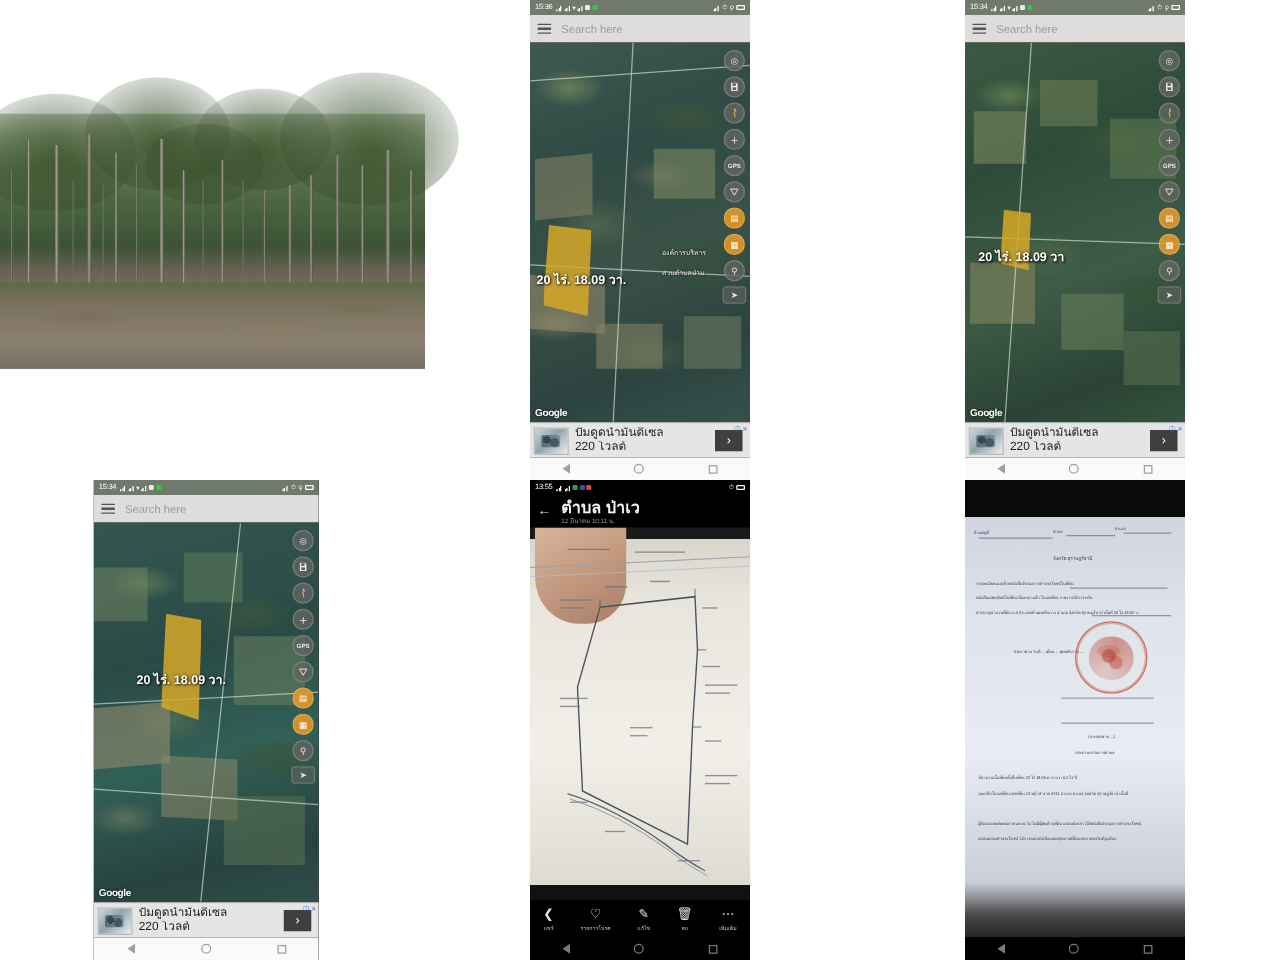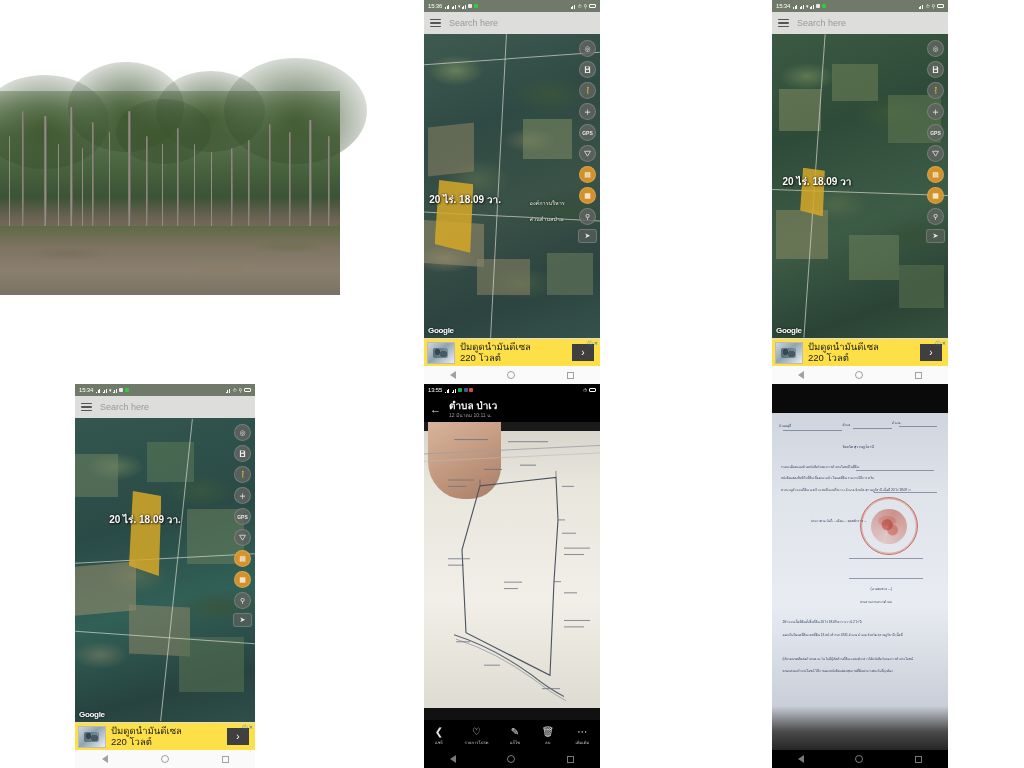--- a/index.html
+++ b/index.html
@@ -102,20 +102,21 @@
     opacity: .85;
     clip-path: polygon(12% 0%, 100% 6%, 92% 100%, 0% 88%);
   }
   .area-label {
     position: absolute;
     color: #ffffff;
     font-size: 10px;
     font-weight: 700;
     text-shadow: 0 0 2px rgba(0,0,0,.85), 1px 1px 2px rgba(0,0,0,.7);
     white-space: nowrap;
+    margin-top: 24px;
   }
   .place-label {
     position: absolute;
     color: #f2efe4;
     font-size: 5.5px;
     line-height: 1.25;
     text-shadow: 0 0 2px rgba(0,0,0,.9);
     white-space: nowrap;
   }
 
@@ -146,21 +147,21 @@
     color: #ffffff; font-size: 8px; font-weight: 700;
     font-family: Liberation Sans, sans-serif;
     text-shadow: 0 0 2px rgba(0,0,0,.8);
     letter-spacing: -0.3px;
   }
 
   
   .adbar {
     position: relative;
     width: 100%; height: 28px;
-    background: #fde047;
+    background: #e5e5e5;
     display: flex; align-items: center;
     padding: 0 3px;
     border-top: 0.5px solid #ddd;
   }
   .adthumb {
     width: 28px; height: 22px;
     background: linear-gradient(135deg,#cfd8dc 0%,#90a4ae 45%,#eceff1 100%);
     border: 0.5px solid #bbb;
     margin-right: 5px;
     position: relative; flex: none;
@@ -231,21 +232,21 @@
       linear-gradient(to bottom, #5e6a46 0%, #7d7360 30%, #8b8070 65%, #7a7163 100%);
   }
 
   
   .viewer-head {
     position: relative; width: 100%; height: 26px;
     background: #000; display: flex; align-items: center; padding: 0 6px;
     color: #f0f0f0;
   }
   .vh-back { font-size: 11px; color:#e8e8e8; margin-right: 8px; }
-  .vh-titles .t1 { font-size: 10px; font-weight: 700; color: #f2f2f2; line-height: 1.2; }
+  .vh-titles .t1 { font-size: 13px; font-weight: 700; color: #f2f2f2; line-height: 1.2; }
   .vh-titles .t2 { font-size: 5px; color: #9a9a9a; line-height: 1.2; }
 
   .docphoto {
     position: relative; width: 100%; flex: 1;
     background: linear-gradient(to bottom,#1a1a1a 0 3%, #d8d5cd 3%, #e8e5dd 20%, #f2efe8 60%, #dedbd2 96%, #111 96%);
     overflow: hidden;
   }
   .finger {
     position:absolute; left: 2%; top: 0%; width: 42%; height: 26%;
     background: linear-gradient(150deg,#d7b49b 0%, #c59c82 45%, #a87f66 100%);

